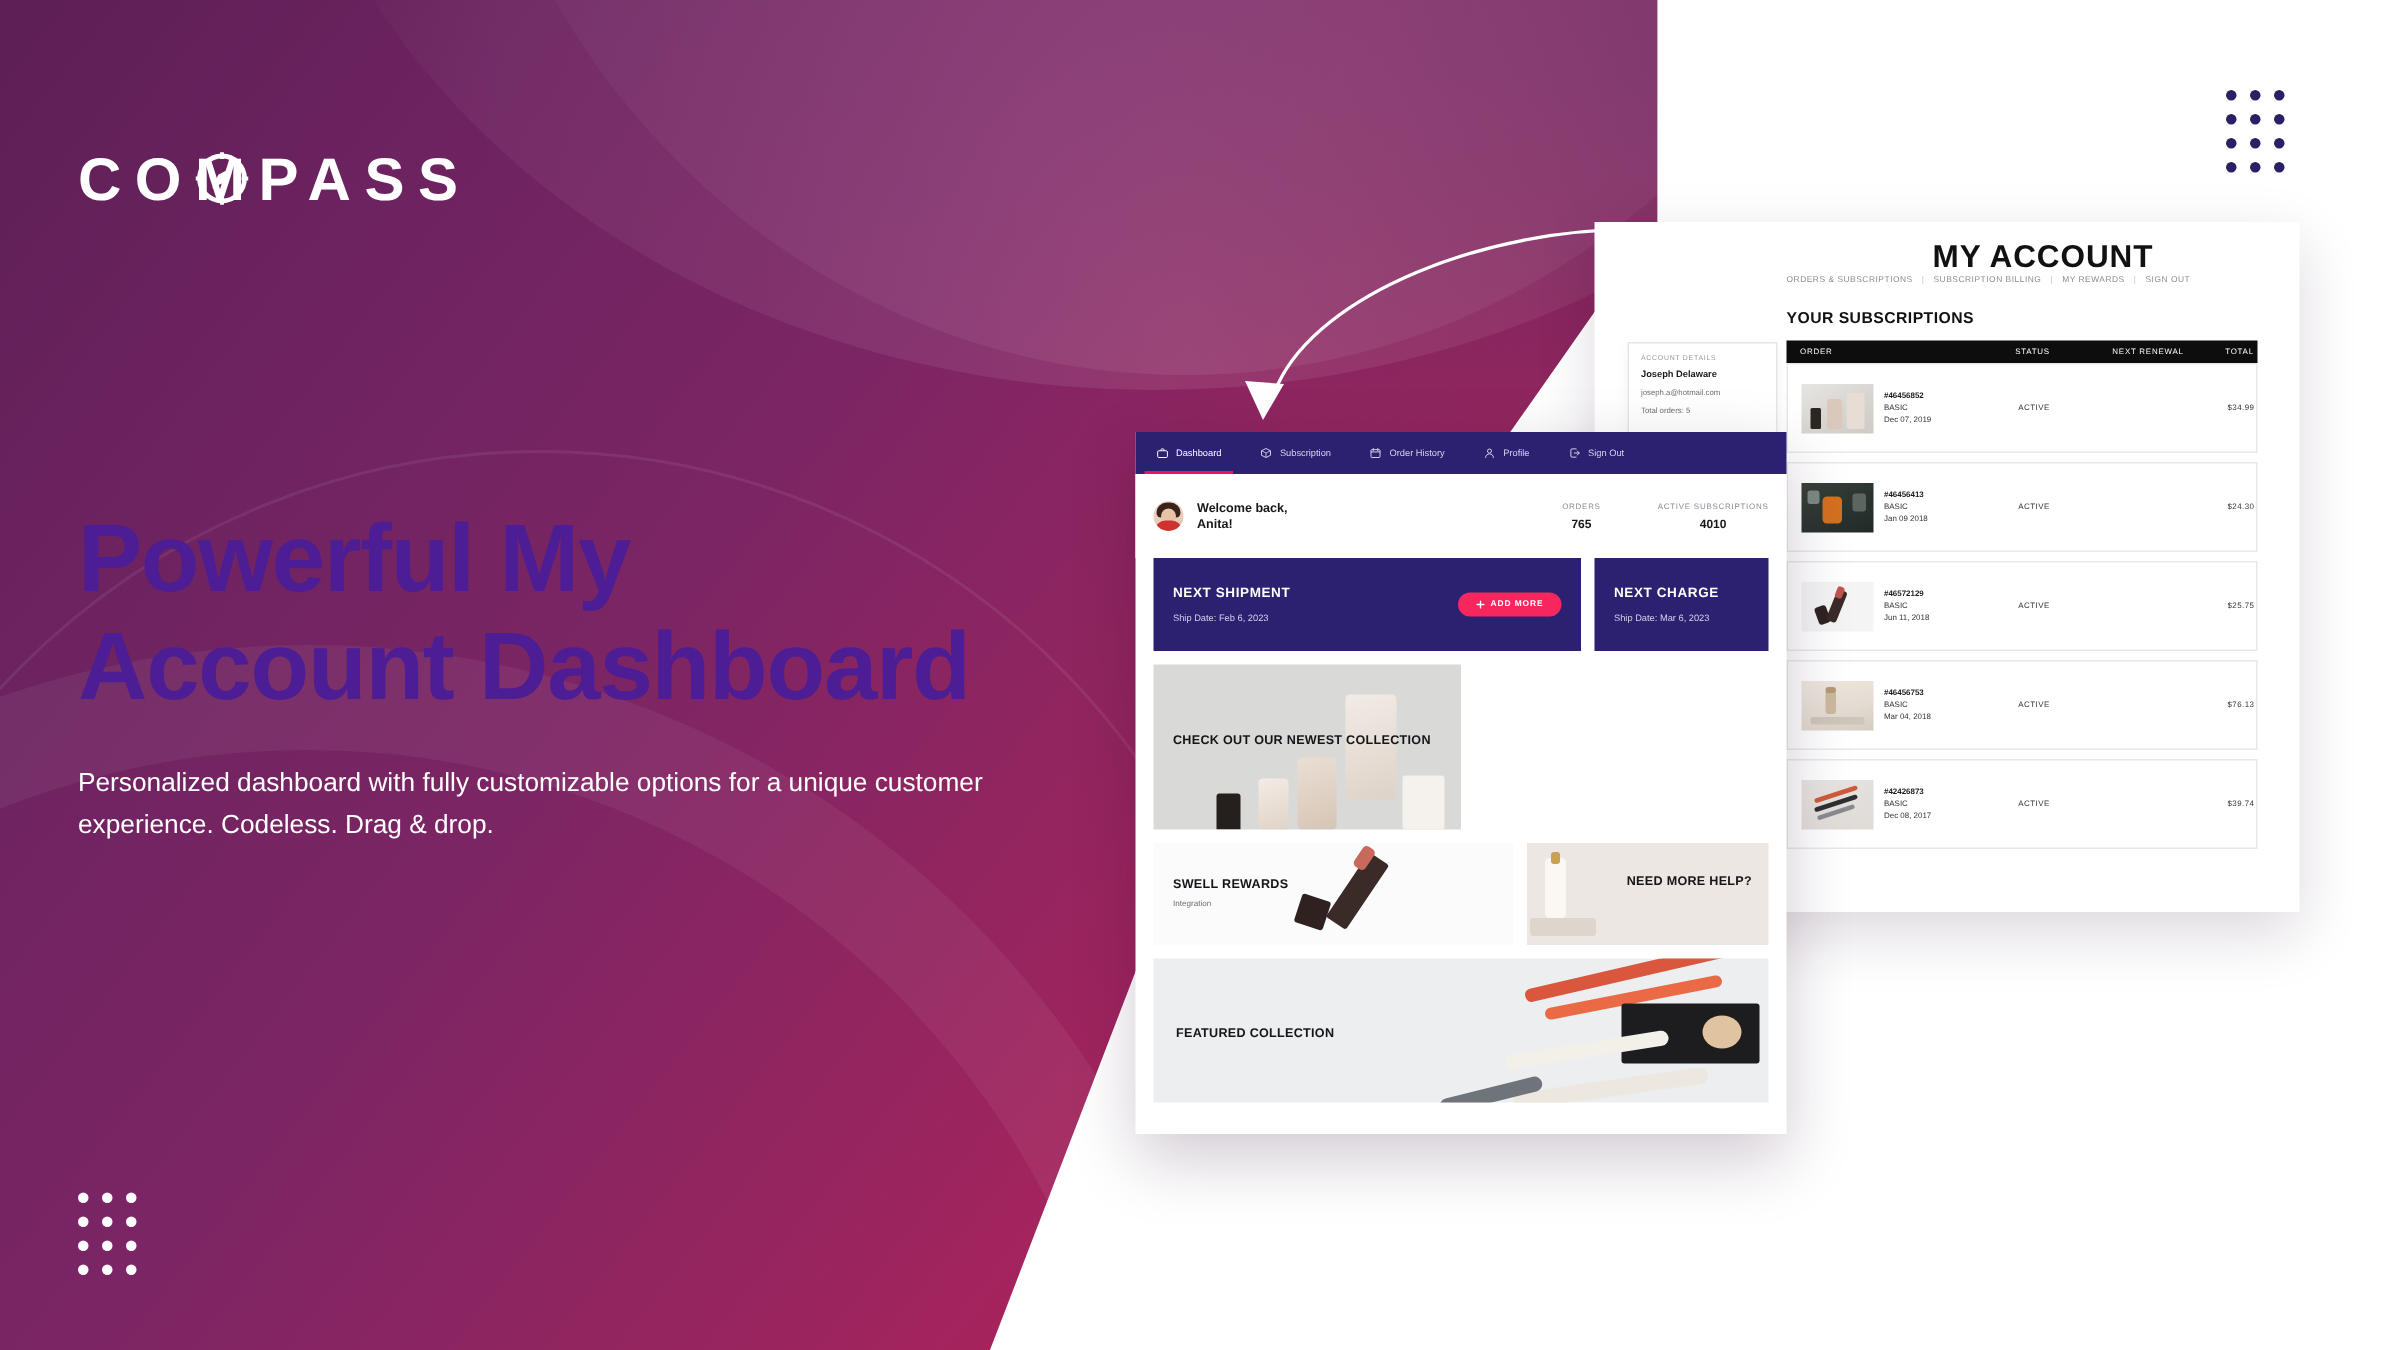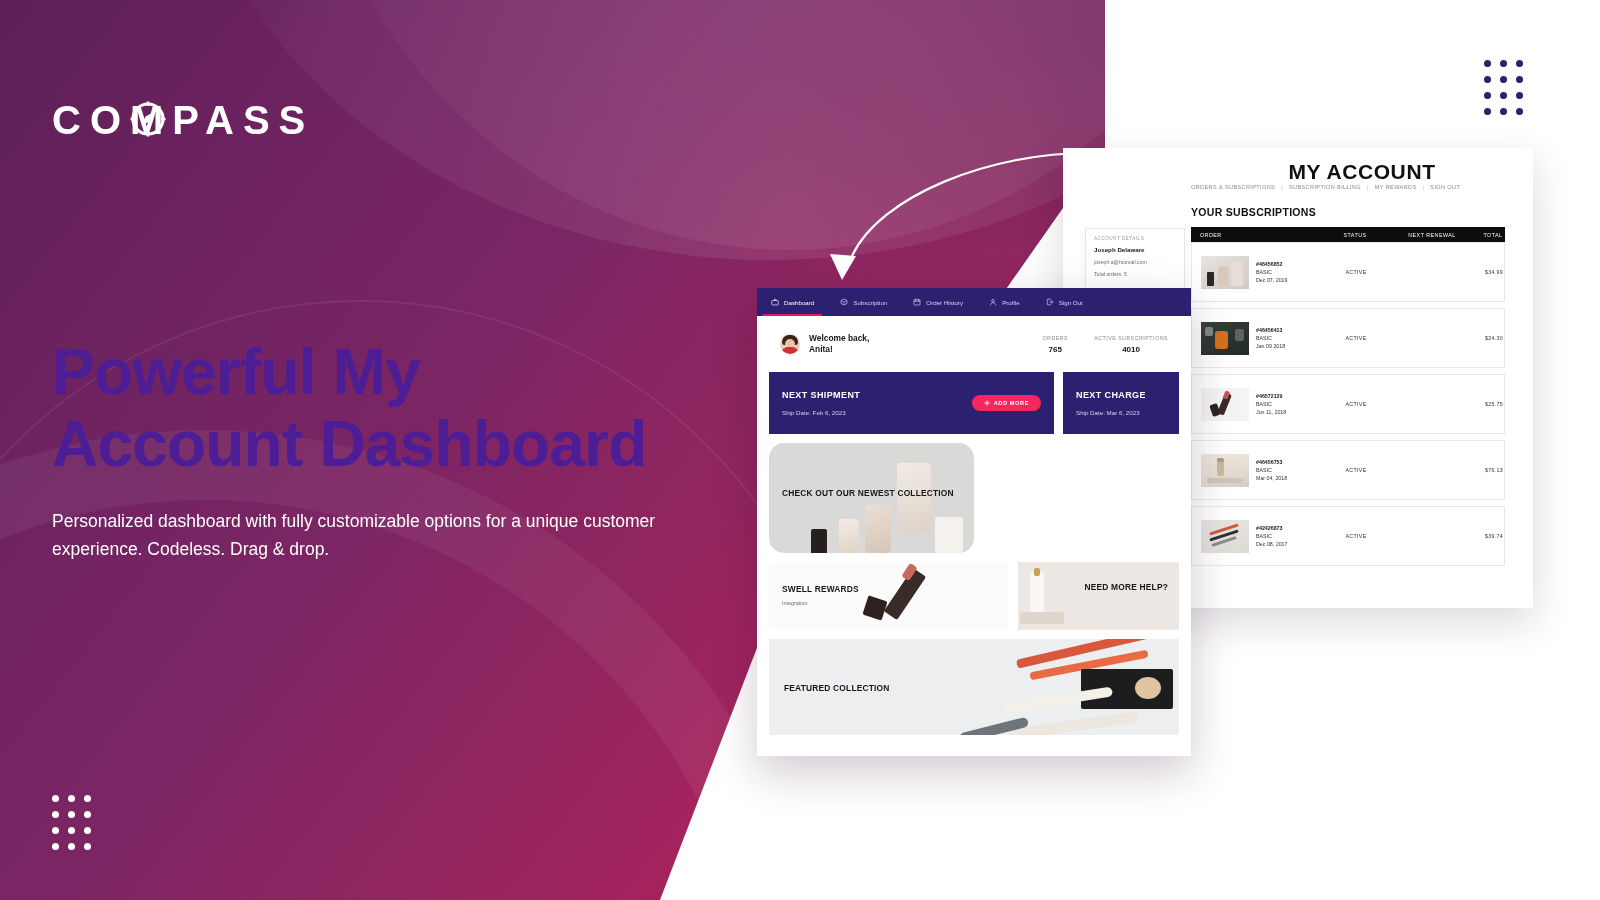--- a/index.html
+++ b/index.html
@@ -146,31 +146,31 @@
     font-size: 6.2px; color: #d6d3ee; position: relative; white-space: nowrap;
     margin-right: 11px;
   }
   .nav-item.active { color: #ffffff; }
   .nav-item.active::after {
     content: ""; position: absolute; left: -6px; right: 5px; bottom: 0; height: 2px; background: #ef1060;
   }
   .nav-ico { width: 8px; height: 8px; display: block; }
 
   .dash-welcome {
-    height: 56px; display: flex; align-items: center; padding: 0 23px; background: #fff;
+    height: 56px; display: flex; align-items: center; padding: 0 12px; background: #fff;
   }
   .avatar {
     width: 20px; height: 20px; border-radius: 50%; flex: 0 0 20px; overflow: hidden;
     background: linear-gradient(170deg,#f0dcd0 0%,#e3c0ad 100%); position: relative;
   }
   .avatar .hair { position:absolute; left:2px; top:1px; width:16px; height:10px; border-radius:9px 9px 4px 4px; background:#3a2418; }
   .avatar .face { position:absolute; left:5px; top:5px; width:10px; height:10px; border-radius:50%; background:#e9c3a8; }
   .avatar .body { position:absolute; left:1px; bottom:0; width:18px; height:7px; border-radius:9px 9px 0 0; background:#d0322f; }
   .welcome-text { margin-left: 9px; font-size: 8.4px; font-weight: 700; color: #16161c; line-height: 1.35; }
-  .stats { margin-left: auto; display: flex; gap: 26px; text-align: center; justify-content: space-between; }
+  .stats { margin-left: auto; display: flex; gap: 38px; text-align: center; justify-content: space-between; }
   .stat-label { font-size: 5.3px; color: #8b8b94; letter-spacing: 0.5px; }
   .stat-value { font-size: 8px; color: #16161c; font-weight: 600; margin-top: 4px; }
 
   .dash-body { padding: 0 12px 12px; }
   .row { display: flex; gap: 9px; margin-bottom: 9px; }
 
   .card-shipment, .card-charge {
     background: #2b2170; color: #fff; padding: 12px 13px; position: relative;
     display: flex; flex-direction: column; justify-content: center; height: 62px;
   }
@@ -184,21 +184,21 @@
     height: 16px; padding: 0 12px; font-size: 5.6px; font-weight: 700; letter-spacing: 0.6px;
     display: flex; align-items: center; gap: 4px; cursor: pointer;
     font-family: "Liberation Sans", sans-serif;
   }
 
   .tile { position: relative; overflow: hidden; }
   .tile-label {
     position: absolute; font-size: 8.4px; font-weight: 700; letter-spacing: 0.2px; line-height: 1.3;
   }
 
-  .tile-newest { flex: 0 0 205px; height: 110px; background: #d9d9d7; border-radius: 15px; }
+  .tile-newest { flex: 0 0 205px; height: 110px; background: #d9d9d7; }
   .tile-newest .tile-label { left: 13px; top: 45px; color: #15151a; }
   .tile-rewards { flex: 1; height: 110px; background: #2d3130; }
   .tile-rewards .tile-label { left: 13px; top: 40px; color: #ffffff; }
 
   .tile-swell { flex: 0 0 240px; height: 68px; background: #fbfbfb; }
   .tile-swell .tile-label { left: 13px; top: 22px; color: #15151a; }
   .tile-swell .tile-sub { position: absolute; left: 13px; top: 38px; font-size: 5.4px; color: #6d6d75; }
   .tile-help { flex: 1; height: 68px; background: #ece7e2; }
   .tile-help .tile-label { right: 11px; top: 20px; color: #15151a; text-align: right; }
 

